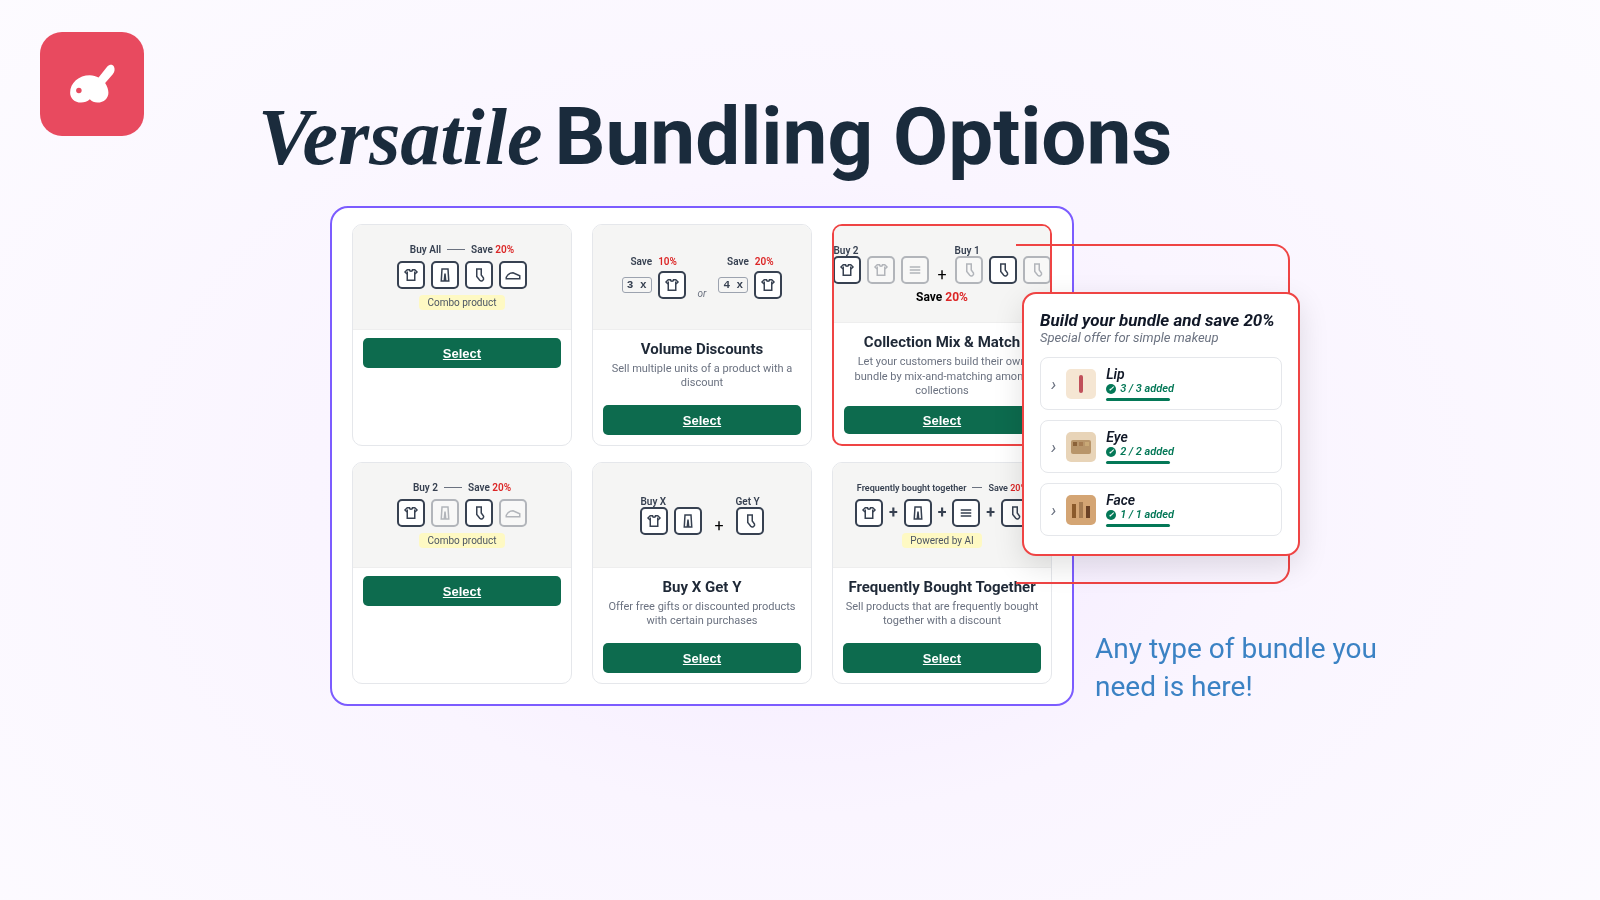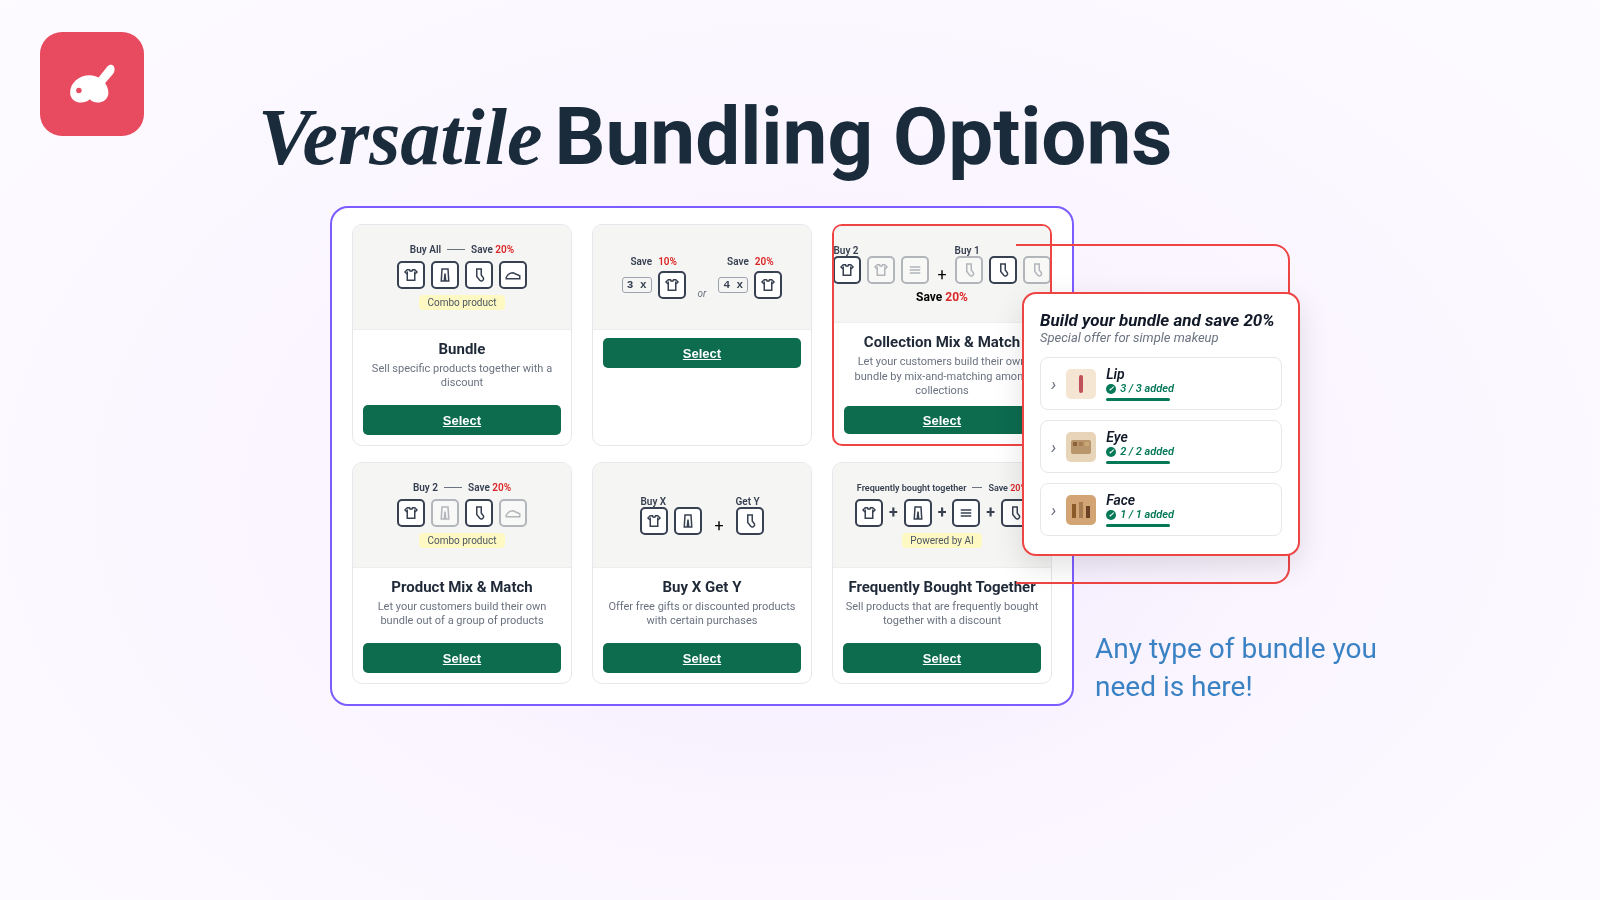--- a/index.html
+++ b/index.html
@@ -137,24 +137,20 @@
             </svg>
           </span>
         <span class="mini">
             <svg viewBox="0 0 24 24">
               <path fill="none" stroke="#374151" stroke-width="2" d="M3 15c2-4 5-6 9-6l9 4v4H3z"></path>
             </svg>
           </span>
       </div>
       <span class="chip">Combo product</span>
     </div>
-    <div class="card-body">
-      <div class="card-title">Bundle</div>
-      <div class="card-desc">Sell specific products together with a discount</div>
-    </div>
     <button class="select-btn">Select</button>
   </div>
 
   <div class="card">
     <div class="card-art split3">
       <div class="split3row">
         <div class="col">
           <span class="art-labelrow">
               <span>Save </span>
               <span class="red">10%</span>
@@ -177,20 +173,24 @@
           <div class="iconrow">
               <span class="qty-box">4 x</span>
               <span class="mini">
                 <svg viewBox="0 0 24 24">
                   <path fill="none" stroke="#374151" stroke-width="2" d="M7 5l-3 3 2 2 1-1v10h10V9l1 1 2-2-3-3h-3a2 2 0 01-4 0z"></path>
                 </svg>
               </span>
             </div>
         </div>
       </div>
+    </div>
+    <div class="card-body">
+      <div class="card-title">Volume Discounts</div>
+      <div class="card-desc">Sell multiple units of a product with a discount</div>
     </div>
     <button class="select-btn">Select</button>
   </div>
 
   <div class="card highlight">
     <div class="card-art">
       <div class="split3row" style="gap:8px;">
         <div class="col">
           <span class="art-labelrow">Buy 2</span>
           <div class="iconrow">
@@ -265,24 +265,20 @@
               <path fill="none" stroke="#374151" stroke-width="2" d="M9 4h6v8l3 4a3 3 0 01-5 3l-4-5z"></path>
             </svg>
           </span>
         <span class="mini" style="opacity:.35">
             <svg viewBox="0 0 24 24">
               <path fill="none" stroke="#374151" stroke-width="2" d="M3 15c2-4 5-6 9-6l9 4v4H3z"></path>
             </svg>
           </span>
       </div>
       <span class="chip">Combo product</span>
-    </div>
-    <div class="card-body">
-      <div class="card-title">Product Mix &amp; Match</div>
-      <div class="card-desc">Let your customers build their own bundle out of a group of products</div>
     </div>
     <button class="select-btn">Select</button>
   </div>
 
   <div class="card">
     <div class="card-art">
       <div class="split3row" style="gap:12px;">
         <div class="col">
           <span class="art-labelrow">Buy X</span>
           <div class="iconrow">

